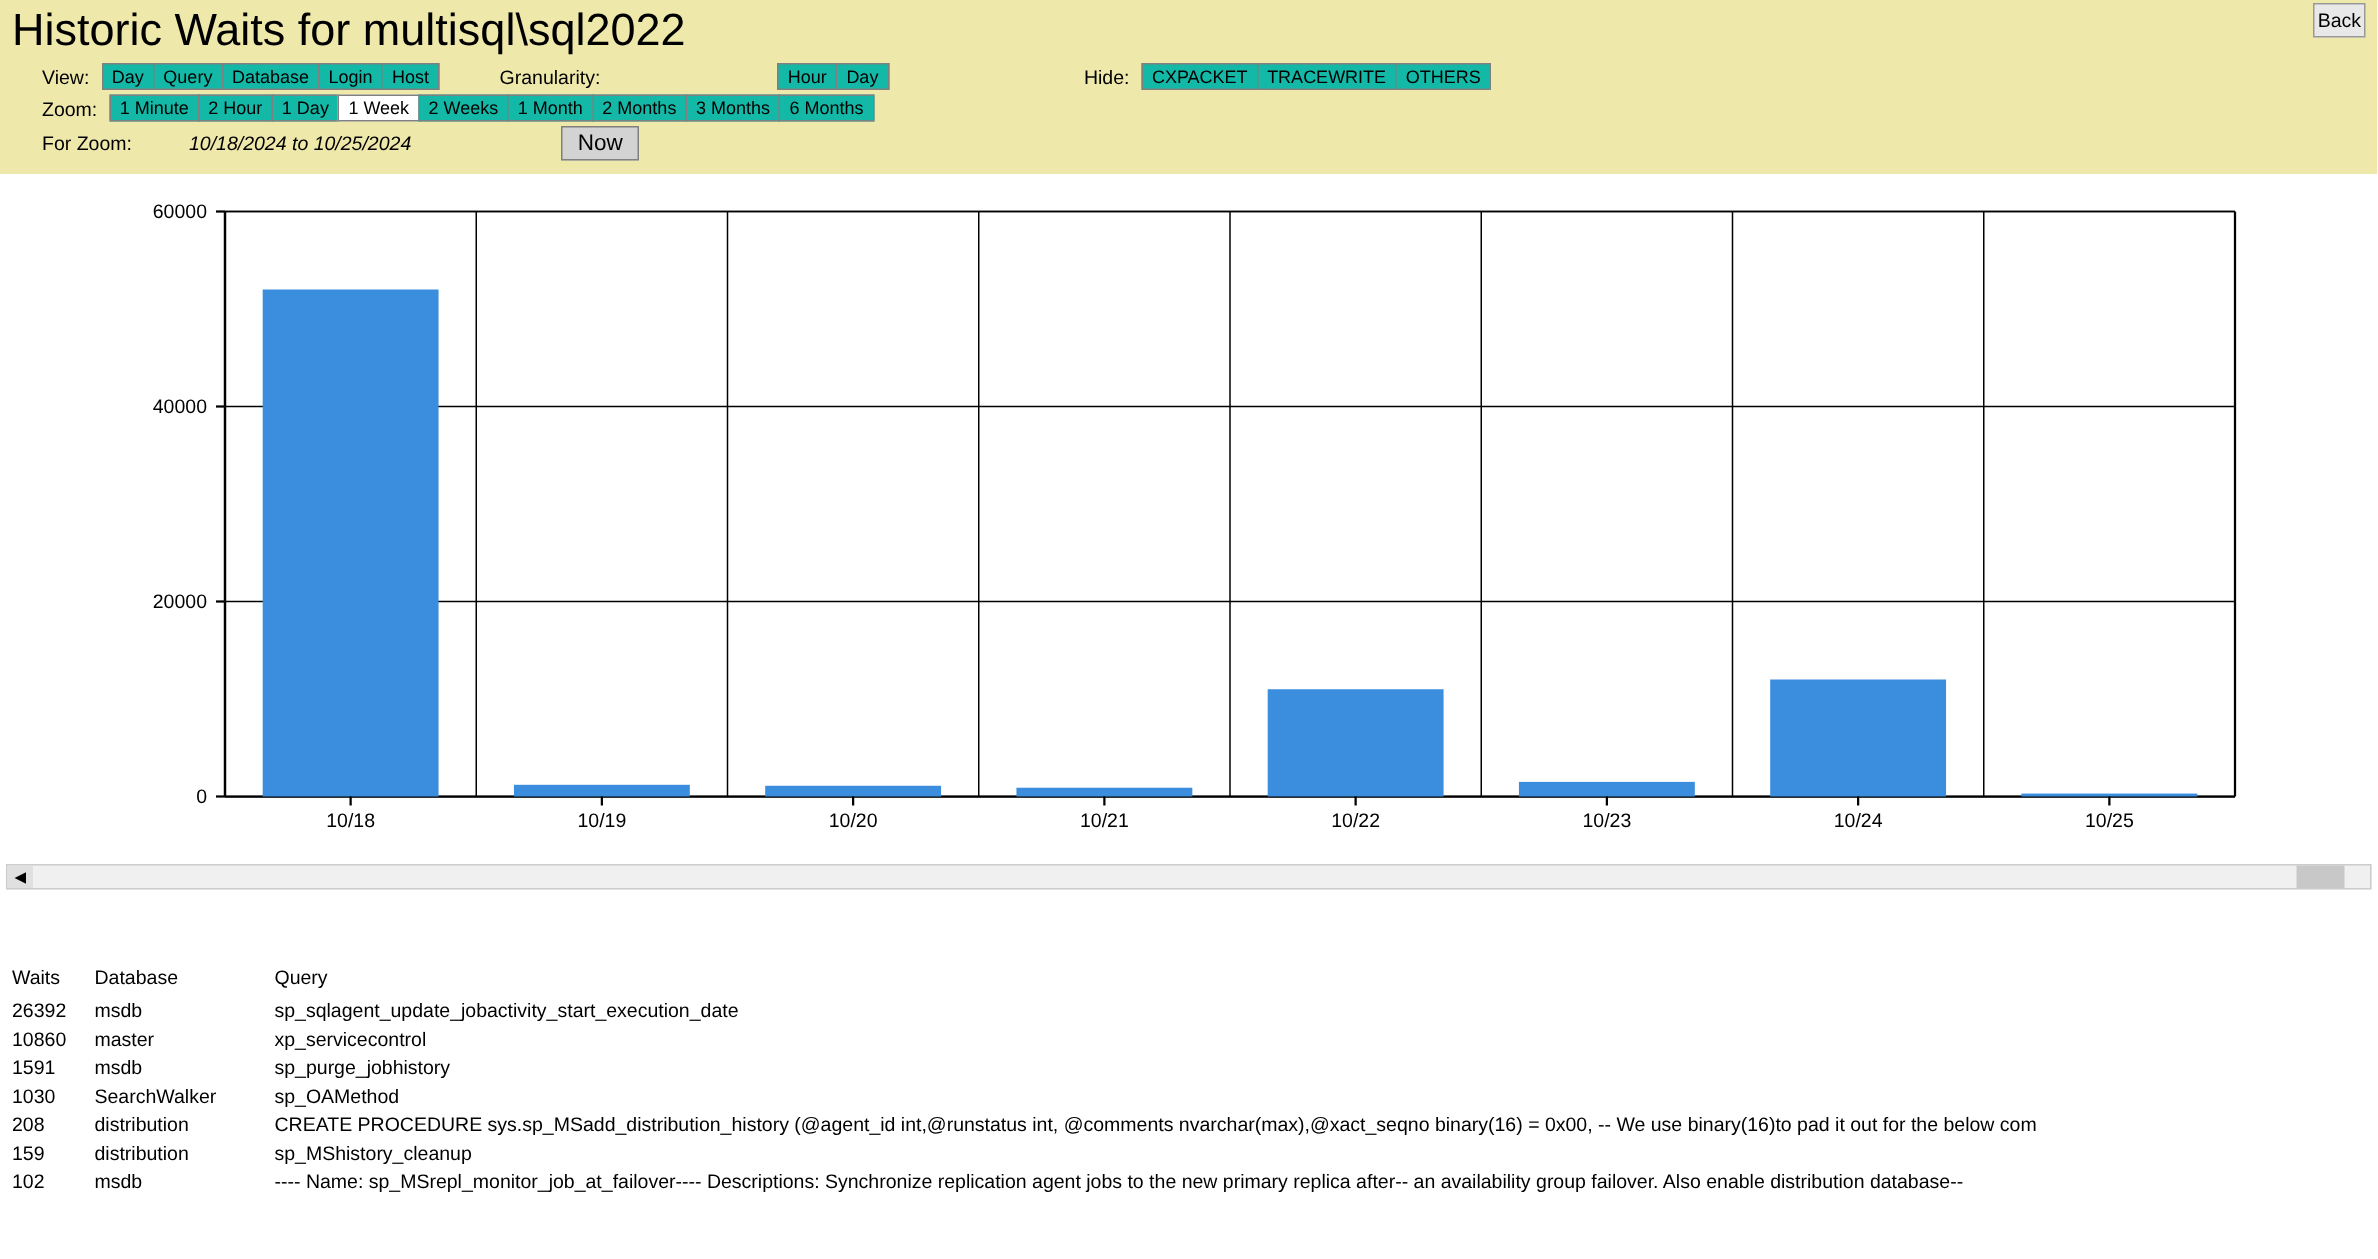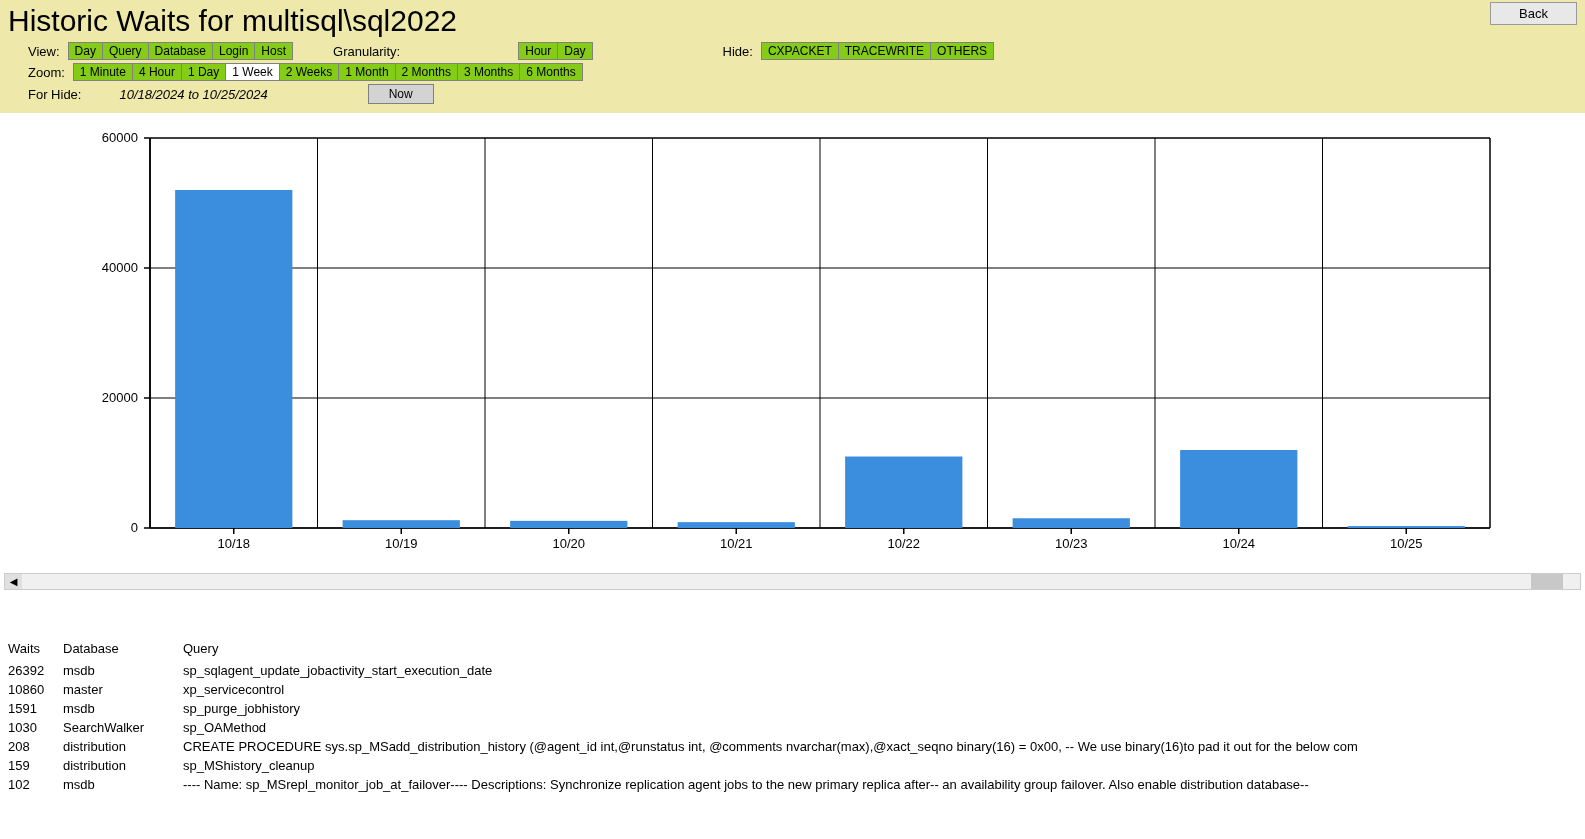--- a/index.html
+++ b/index.html
@@ -1,27 +1,27 @@
 <!DOCTYPE html>
 <html><head>
   <meta charset="utf-8">
   <style>
     * { box-sizing: border-box; margin: 0; padding: 0; }
     body { font-family: Arial, sans-serif; font-size: 13px; background: #fff; width: 1585px; }
     .header-area { background: #eee8aa; padding: 4px 8px 6px 8px; position: relative; }
     .title { font-size: 30px; font-weight: normal; color: #000; margin-bottom: 4px; }
-    .back-btn { position: absolute; top: 2px; right: 8px; background: #e8e8e8; border: 1px solid #999; padding: 3px 28px; font-size: 13px; cursor: pointer; }
+    .back-btn { position: absolute; top: 2px; right: 8px; background: #e8e8e8; border: 1px solid #999; padding: 3px 2px; font-size: 13px; cursor: pointer; }
     .control-row { display: flex; align-items: center; margin: 3px 0 3px 20px; font-size: 13px; }
     .control-label { margin-right: 8px; }
     .btn-group { display: inline-flex; }
-    .tbtn { background: #84cc16; border: 1px solid #808080; padding: 1px 6px; font-size: 12px; cursor: pointer; margin-left: -1px; }
+    .tbtn { background: #14b8a6; border: 1px solid #808080; padding: 1px 6px; font-size: 12px; cursor: pointer; margin-left: -1px; }
     .tbtn:first-child { margin-left: 0; }
     .tbtn.active { background: #fff; }
     .spacer { display: inline-block; }
-    .now-btn { background: #d3d3d3; border: 1px solid #808080; padding: 2px 20px; font-size: 12px; cursor: pointer; }
+    .now-btn { background: #d3d3d3; border: 1px solid #808080; padding: 2px 10px; font-size: 15px; cursor: pointer; }
     .date-text { margin-left: 72px; }
     .chart-container { background: #fff; padding: 10px 20px 10px 20px; position: relative; }
     .chart-svg { display: block; }
     .scrollbar-h { height: 17px; background: #f0f0f0; border: 1px solid #ccc; position: relative; margin: 0 4px; }
     .scroll-arrow-l { position: absolute; left: 0; top: 0; width: 17px; height: 15px; background: #e0e0e0; display:flex; align-items:center; justify-content:center; font-size:10px; }
     .scroll-thumb-r { position: absolute; right: 17px; top: 0; width: 32px; height: 15px; background: #c8c8c8; }
     .table-area { background: #fff; padding: 4px 8px; font-size: 13px; }
     table { border-collapse: collapse; width: 100%; margin-top: 43px; }
     th { text-align: left; font-weight: normal; padding: 4px 10px 4px 0; border-bottom: 1px solid transparent; }
     td { padding: 2px 10px 2px 0; white-space: nowrap; overflow: hidden; }
@@ -62,33 +62,33 @@
         <button class="tbtn">CXPACKET</button>
         <button class="tbtn">TRACEWRITE</button>
         <button class="tbtn">OTHERS</button>
       </span>
   </div>
 
   <div class="control-row">
     <span class="control-label">Zoom:</span>
     <span class="btn-group" id="zoom-buttons">
         <button class="tbtn">1 Minute</button>
-        <button class="tbtn">4 Hour</button>
+        <button class="tbtn">2 Hour</button>
         <button class="tbtn">1 Day</button>
         <button class="tbtn active">1 Week</button>
         <button class="tbtn">2 Weeks</button>
         <button class="tbtn">1 Month</button>
         <button class="tbtn">2 Months</button>
         <button class="tbtn">3 Months</button>
         <button class="tbtn">6 Months</button>
       </span>
   </div>
 
   <div class="control-row">
-    <span class="control-label">For Hide:</span>
+    <span class="control-label">For Zoom:</span>
     <span class="date-text" style="margin-left:30px; margin-right:100px;font-style:italic;">10/18/2024 to 10/25/2024</span>
     <button class="now-btn">Now</button>
   </div>
 </div>
 
 <div class="chart-container">
   <svg id="chart" class="chart-svg" width="1500" height="440">
       <line x1="130" y1="405" x2="1470" y2="405" class="grid"></line>
       <text x="118" y="409" class="yaxis-label">0</text>
       <line x1="124" y1="405" x2="130" y2="405" class="axis"></line>

